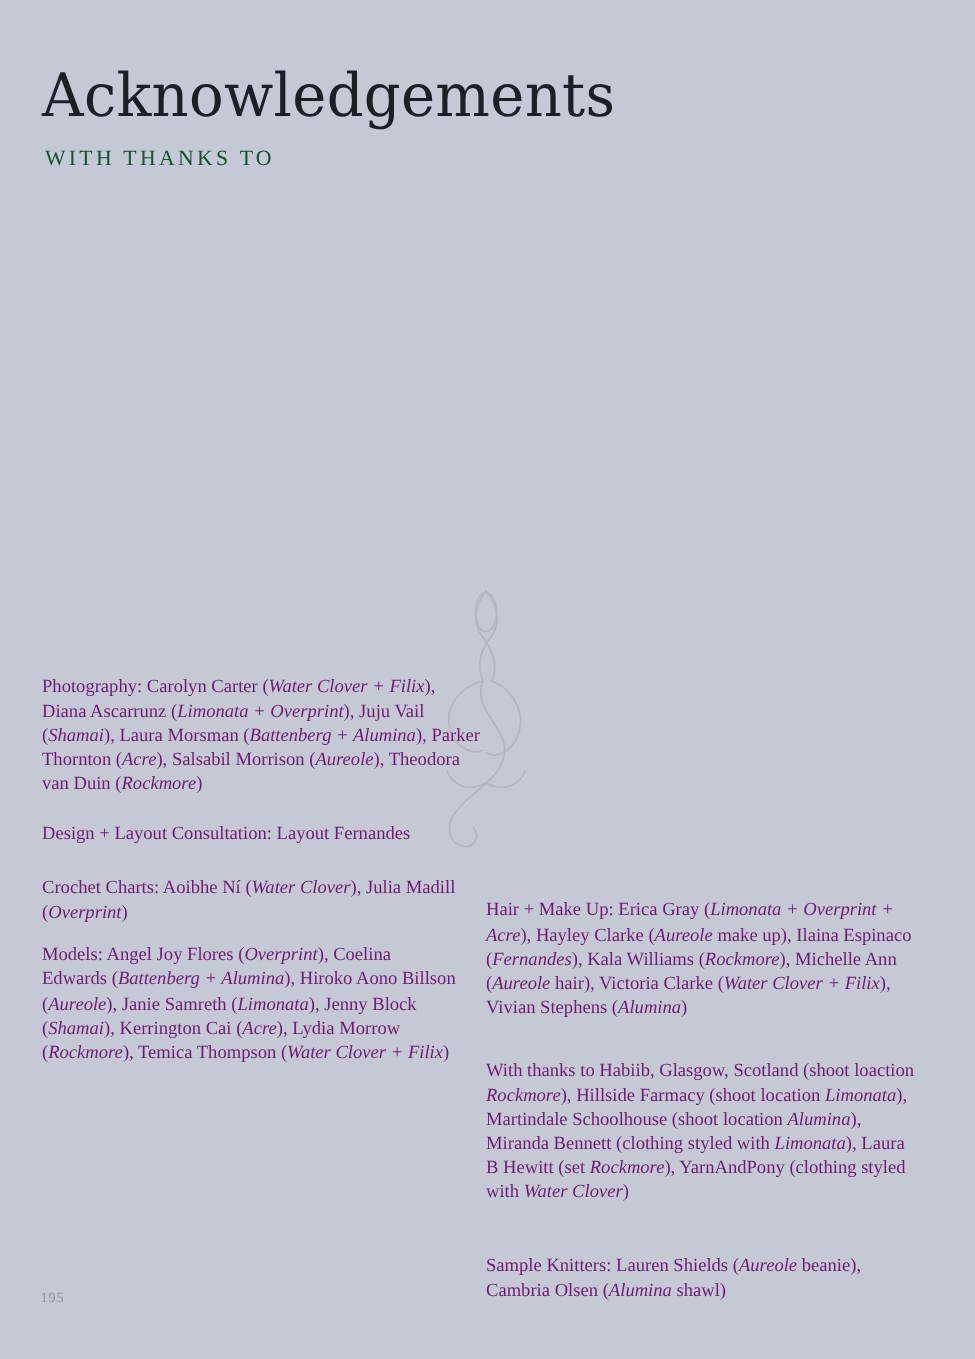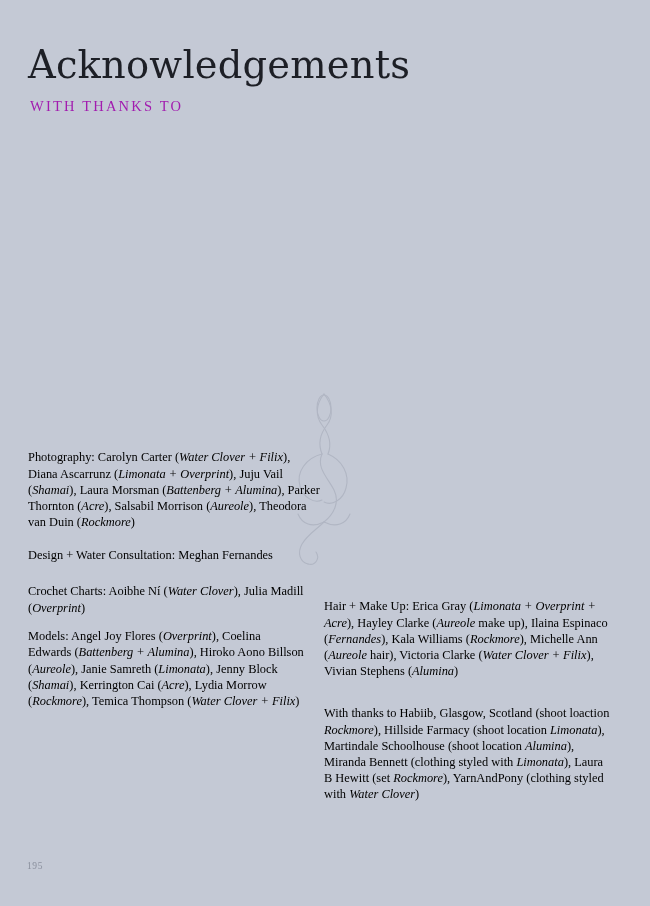--- a/index.html
+++ b/index.html
@@ -49,30 +49,30 @@
     margin: 0;
     white-space: nowrap;
     transform: scaleX(0.96);
     transform-origin: left center;
   }
   .subtitle {
     margin: 14px 0 0 2px;
     font-family: "Liberation Serif", "DejaVu Serif", serif;
     font-size: 14.5px;
     letter-spacing: 2.2px;
-    color: #a21caf;
+    color: #14532d;
     text-transform: uppercase;
   }
 
   
   .col {
     position: absolute;
     font-size: 12.4px;
     line-height: 16.2px;
-    color: #000000;
+    color: #701a75;
   }
   .col-left {
     left: 28px;
     width: 278px;
   }
   .col-right {
     left: 324px;
     width: 284px;
   }
 
@@ -123,32 +123,35 @@
   <div class="masthead">
     <h1 class="title">Acknowledgements</h1>
     <div class="subtitle">WITH THANKS TO</div>
   </div>
 
   <div class="col col-left grp g-photography">
     <p>Photography: Carolyn Carter (<em>Water Clover + Filix</em>), Diana Ascarrunz (<em>Limonata + Overprint</em>), Juju Vail (<em>Shamai</em>), Laura Morsman (<em>Battenberg + Alumina</em>), Parker Thornton (<em>Acre</em>), Salsabil Morrison (<em>Aureole</em>), Theodora van Duin (<em>Rockmore</em>)</p>
   </div>
 
   <div class="col col-left grp g-design">
-    <p>Design + Water Consultation: Meghan Fernandes</p>
+    <p>Design + Layout Consultation: Layout Fernandes</p>
   </div>
 
   <div class="col col-left grp g-charts">
     <p>Crochet Charts: Aoibhe Ní (<em>Water Clover</em>), Julia Madill (<em>Overprint</em>)</p>
     <p>Models: Angel Joy Flores (<em>Overprint</em>), Coelina Edwards (<em>Battenberg + Alumina</em>), Hiroko Aono Billson (<em>Aureole</em>), Janie Samreth (<em>Limonata</em>), Jenny Block (<em>Shamai</em>), Kerrington Cai (<em>Acre</em>), Lydia Morrow (<em>Rockmore</em>), Temica Thompson (<em>Water Clover + Filix</em>)</p>
   </div>
 
   <div class="col col-right grp g-hair">
     <p>Hair + Make Up: Erica Gray (<em>Limonata + Overprint + Acre</em>), Hayley Clarke (<em>Aureole</em> make up), Ilaina Espinaco (<em>Fernandes</em>), Kala Williams (<em>Rockmore</em>), Michelle Ann (<em>Aureole</em> hair), Victoria Clarke (<em>Water Clover + Filix</em>), Vivian Stephens (<em>Alumina</em>)</p>
   </div>
 
   <div class="col col-right grp g-thanks">
     <p>With thanks to Habiib, Glasgow, Scotland (shoot loaction <em>Rockmore</em>), Hillside Farmacy (shoot location <em>Limonata</em>), Martindale Schoolhouse (shoot location <em>Alumina</em>), Miranda Bennett (clothing styled with <em>Limonata</em>), Laura B Hewitt (set <em>Rockmore</em>), YarnAndPony (clothing styled with <em>Water Clover</em>)</p>
   </div>
 
+  <div class="col col-right grp g-knitters">
+    <p>Sample Knitters: Lauren Shields (<em>Aureole</em> beanie), Cambria Olsen (<em>Alumina</em> shawl)</p>
+  </div>
 
   <div class="folio">195</div>
 
 </div>
 
 </body></html>

